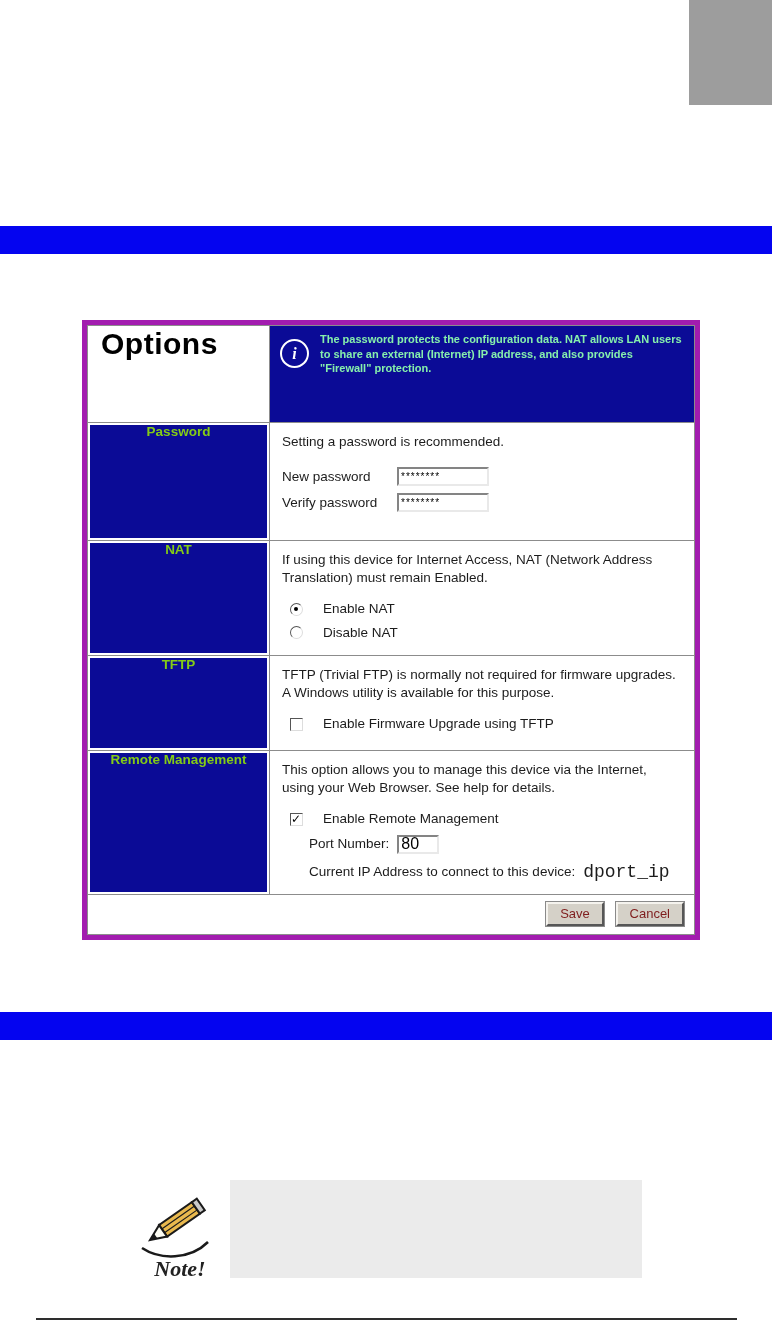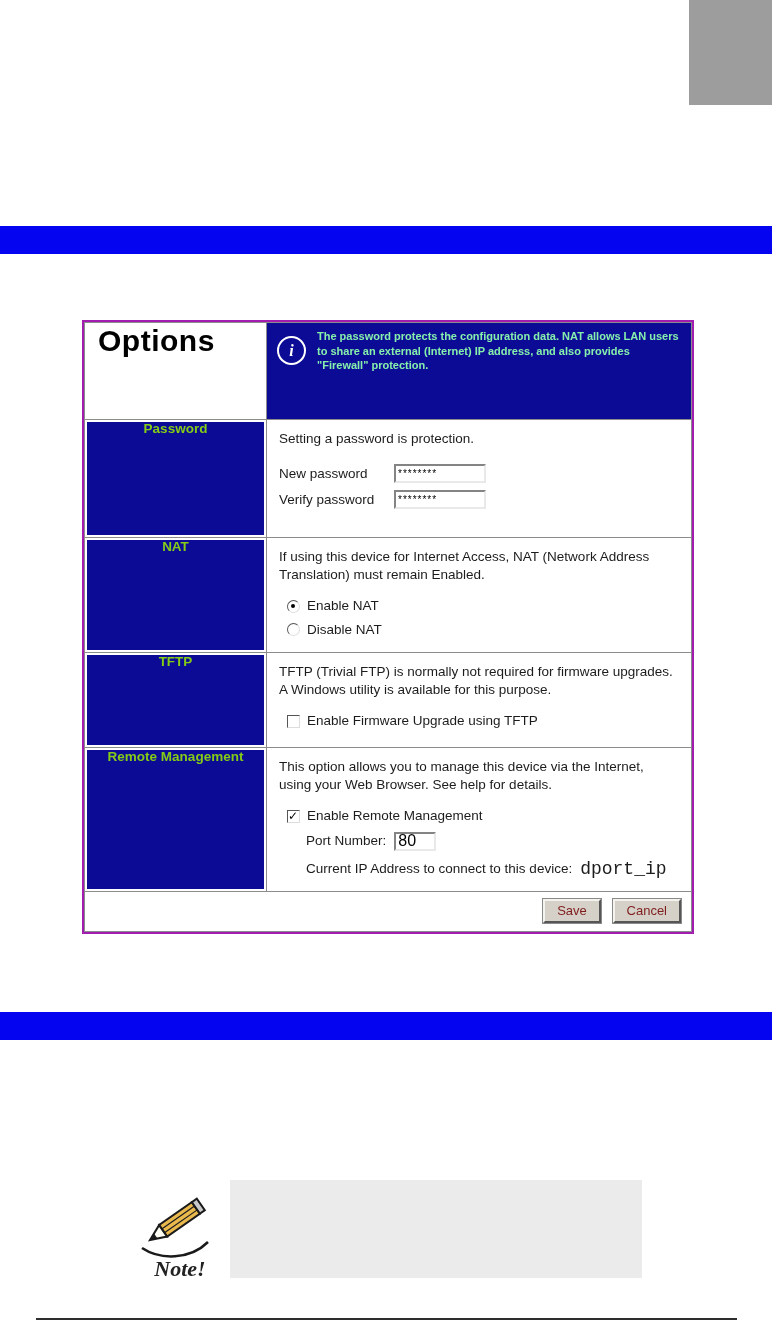--- a/index.html
+++ b/index.html
@@ -5,21 +5,21 @@
   html,body{margin:0;padding:0;background:#fff;}
   .page{position:relative;width:772px;height:1335px;background:#ffffff;overflow:hidden;
         font-family:"Liberation Sans",sans-serif;color:#1a1a1a;}
 
   .chapter-tab{position:absolute;left:689px;top:0;width:83px;height:105px;background:#9d9d9d;}
 
   .blue-bar{position:absolute;left:0;width:772px;height:28px;background:#0404f0;}
   .bar-top{top:226px;}
   .bar-bottom{top:1012px;}
 
-  .shot{position:absolute;left:82px;top:320px;width:608px;border:2px solid #a21caf;background:#fff;}
+  .shot{position:absolute;left:82px;top:320px;width:608px;border:5px solid #a21caf;background:#fff;}
   table.shot-table{width:100%;border-collapse:collapse;table-layout:fixed;}
   table.shot-table td{border:1px solid #8c8c8c;font-size:13.5px;vertical-align:top;}
   col.c-label{width:182px;}
 
   tr.r-header{height:97px;}
   tr.r-password{height:118px;}
   tr.r-nat{height:115px;}
   tr.r-tftp{height:95px;}
   tr.r-remote{height:144px;}
   tr.r-buttons{height:40px;}
@@ -40,21 +40,21 @@
   td.content-cell{background:#fff;padding:10px 12px 8px 12px;line-height:1.35;color:#1c1c1c;}
 
   .form-row{margin-top:7px;display:flex;align-items:center;gap:11px;}
   .form-row.first{margin-top:16px;}
   .flabel{display:inline-block;width:104px;}
   .field{background:#fff;border:2px solid;border-color:#848484 #e9e9e9 #e9e9e9 #848484;
          height:15px;font-family:"Liberation Sans",sans-serif;padding:0 2px;}
   .pw-field{width:84px;font-size:10px;letter-spacing:1px;}
   .port-field{width:34px;font-size:16px;}
 
-  .choice-row{margin:5px 0 0 8px;display:flex;align-items:center;gap:7px;}
+  .choice-row{margin:5px 0 0 8px;display:flex;align-items:center;gap:20px;}
   .choice-row.first{margin-top:13px;}
   .sub-row{margin:6px 0 0 27px;display:flex;align-items:center;gap:8px;flex-wrap:nowrap;}
 
   .radio{flex:0 0 auto;width:11px;height:11px;border-radius:50%;background:#fff;position:relative;
          border:1px solid;border-color:#555 #ddd #ddd #555;}
   .radio.selected::after{content:"";position:absolute;left:3px;top:3px;width:4px;height:4px;
          border-radius:50%;background:#000;}
   .checkbox{flex:0 0 auto;width:11px;height:11px;background:#fff;position:relative;
          border:1px solid;border-color:#555 #ddd #ddd #555;}
   .checkbox.checked::after{content:"✓";position:absolute;left:0px;top:-3px;font-size:12px;
@@ -98,21 +98,21 @@
           <div class="info-wrap">
             <span class="info-icon">i</span>
             <div class="info-text">The password protects the configuration data. NAT allows LAN users to share an external (Internet) IP address, and also provides "Firewall" protection.</div>
           </div>
         </td>
       </tr>
 
       <tr class="r-password">
         <td class="label-cell">Password</td>
         <td class="content-cell">
-          <div>Setting a password is protection.</div>
+          <div>Setting a password is recommended.</div>
           <div class="form-row first">
             <span class="flabel">New password</span>
             <input type="text" class="field pw-field" value="********" style="">
           </div>
           <div class="form-row">
             <span class="flabel">Verify password</span>
             <input type="text" class="field pw-field" value="********" style="">
           </div>
         </td>
       </tr>

